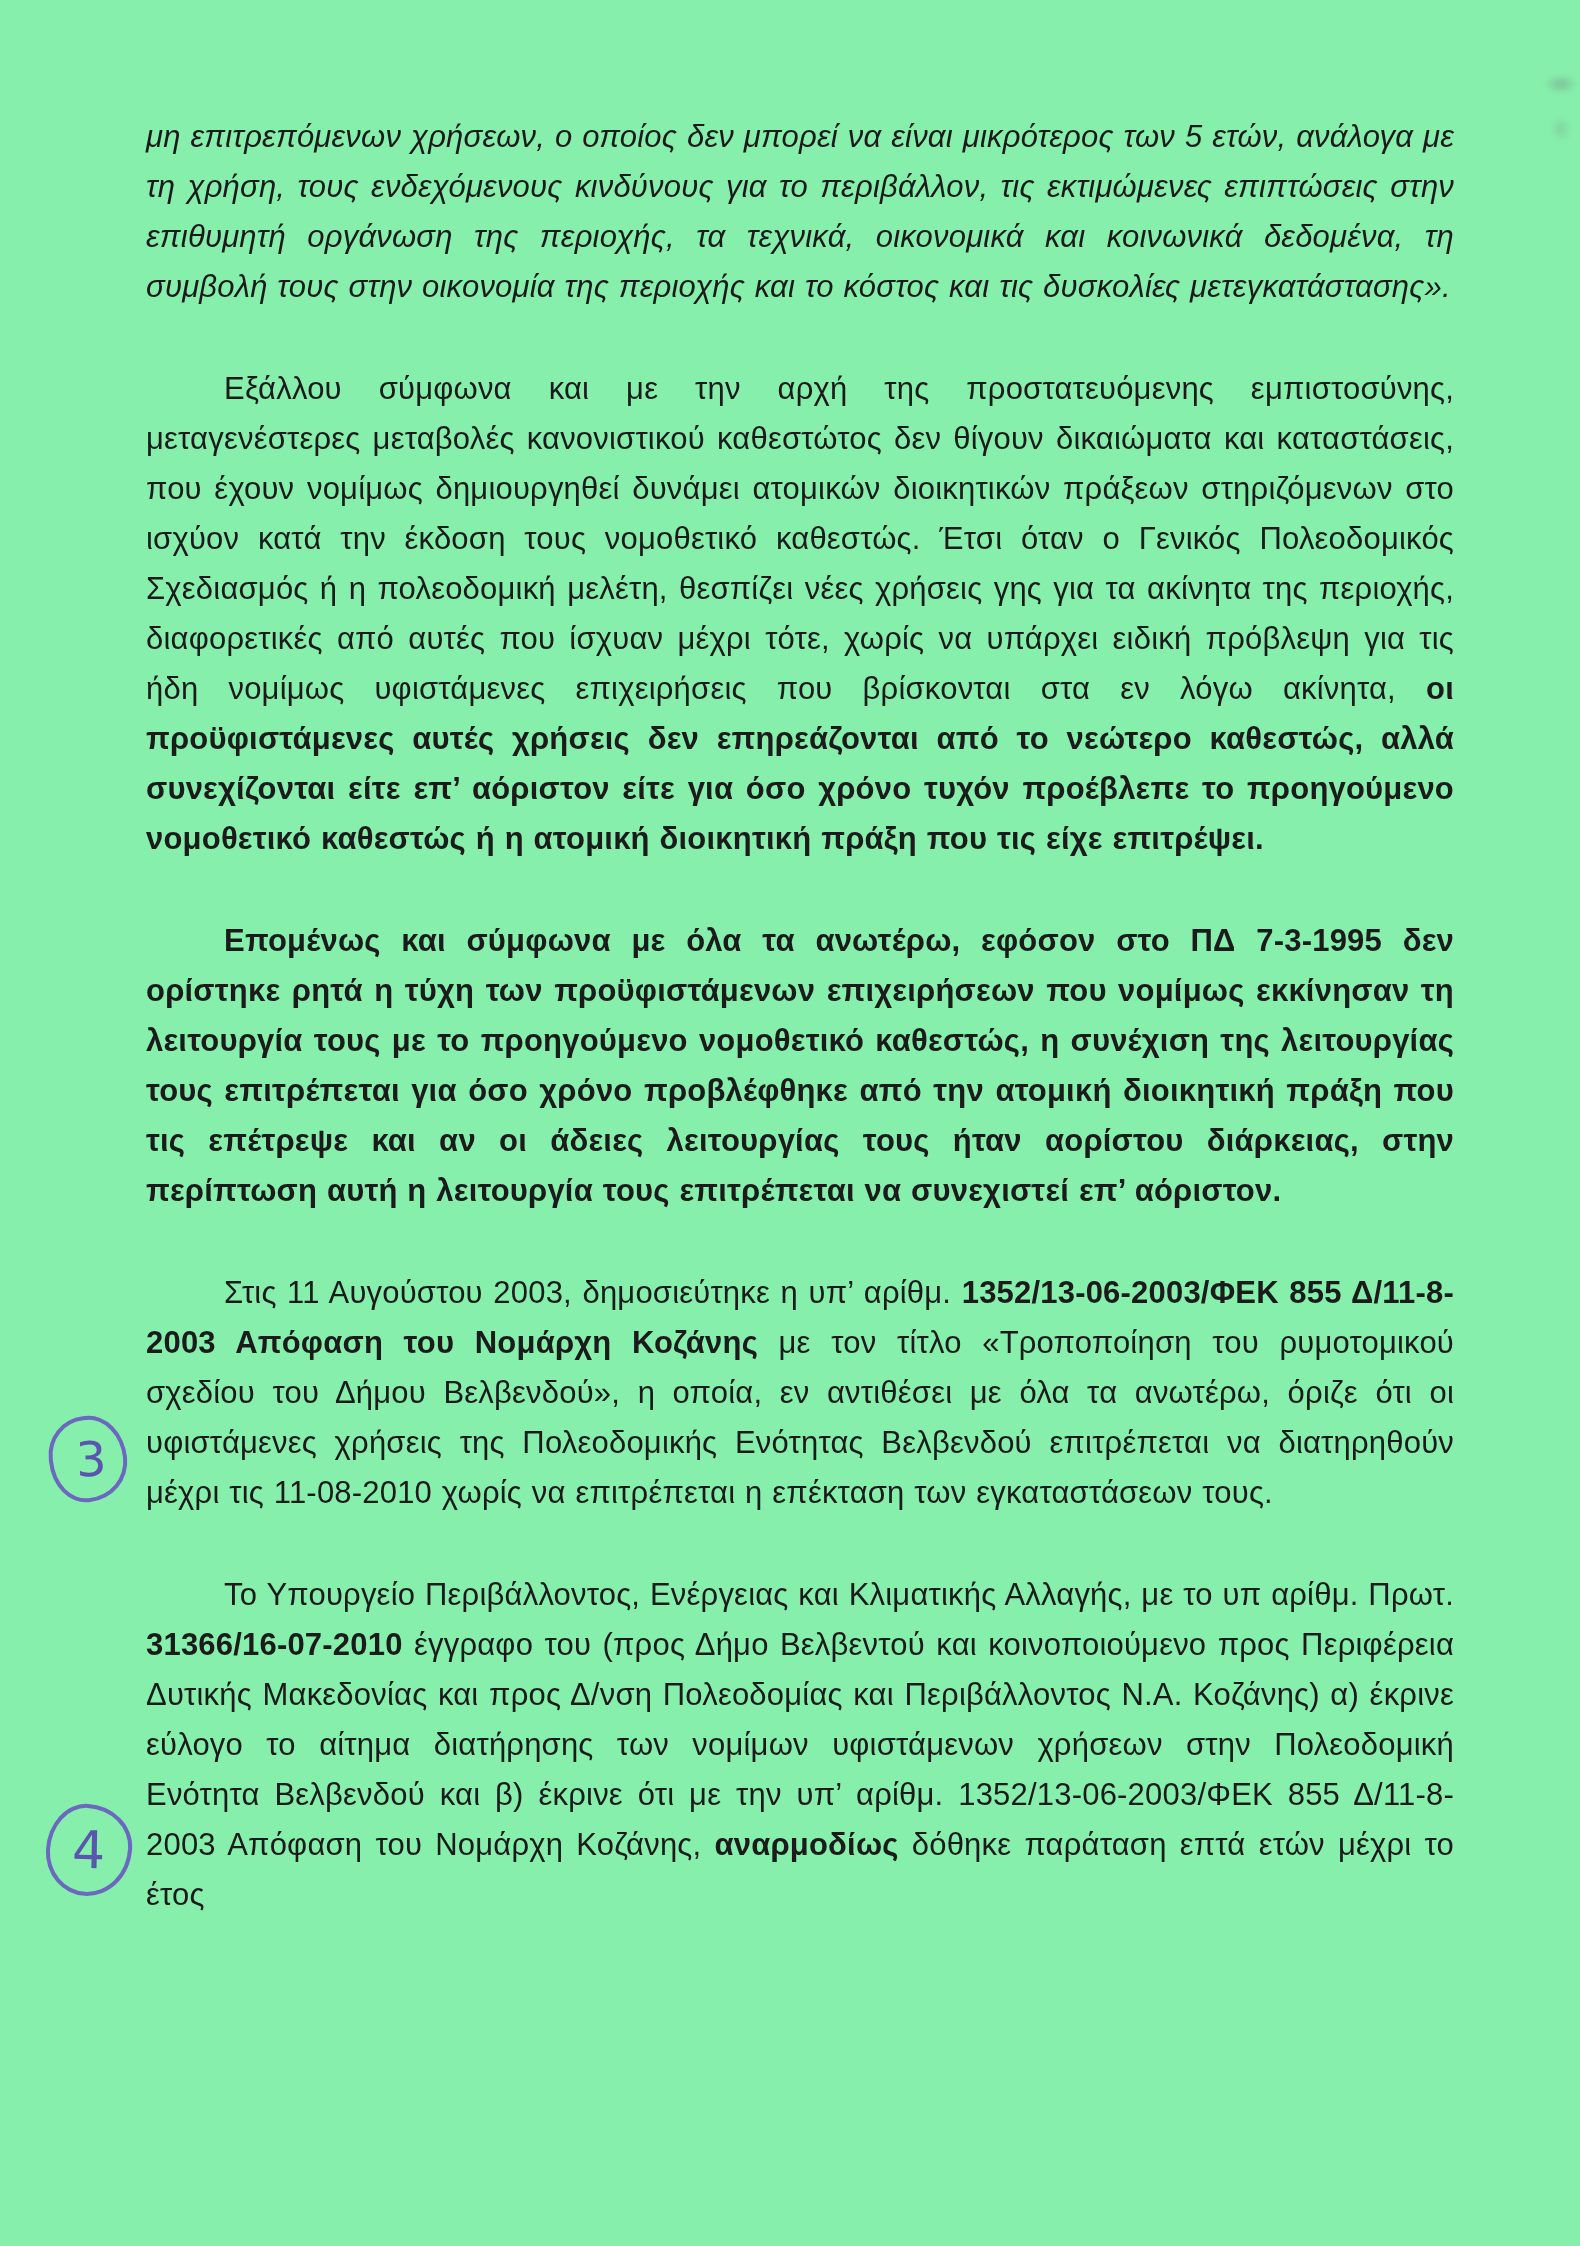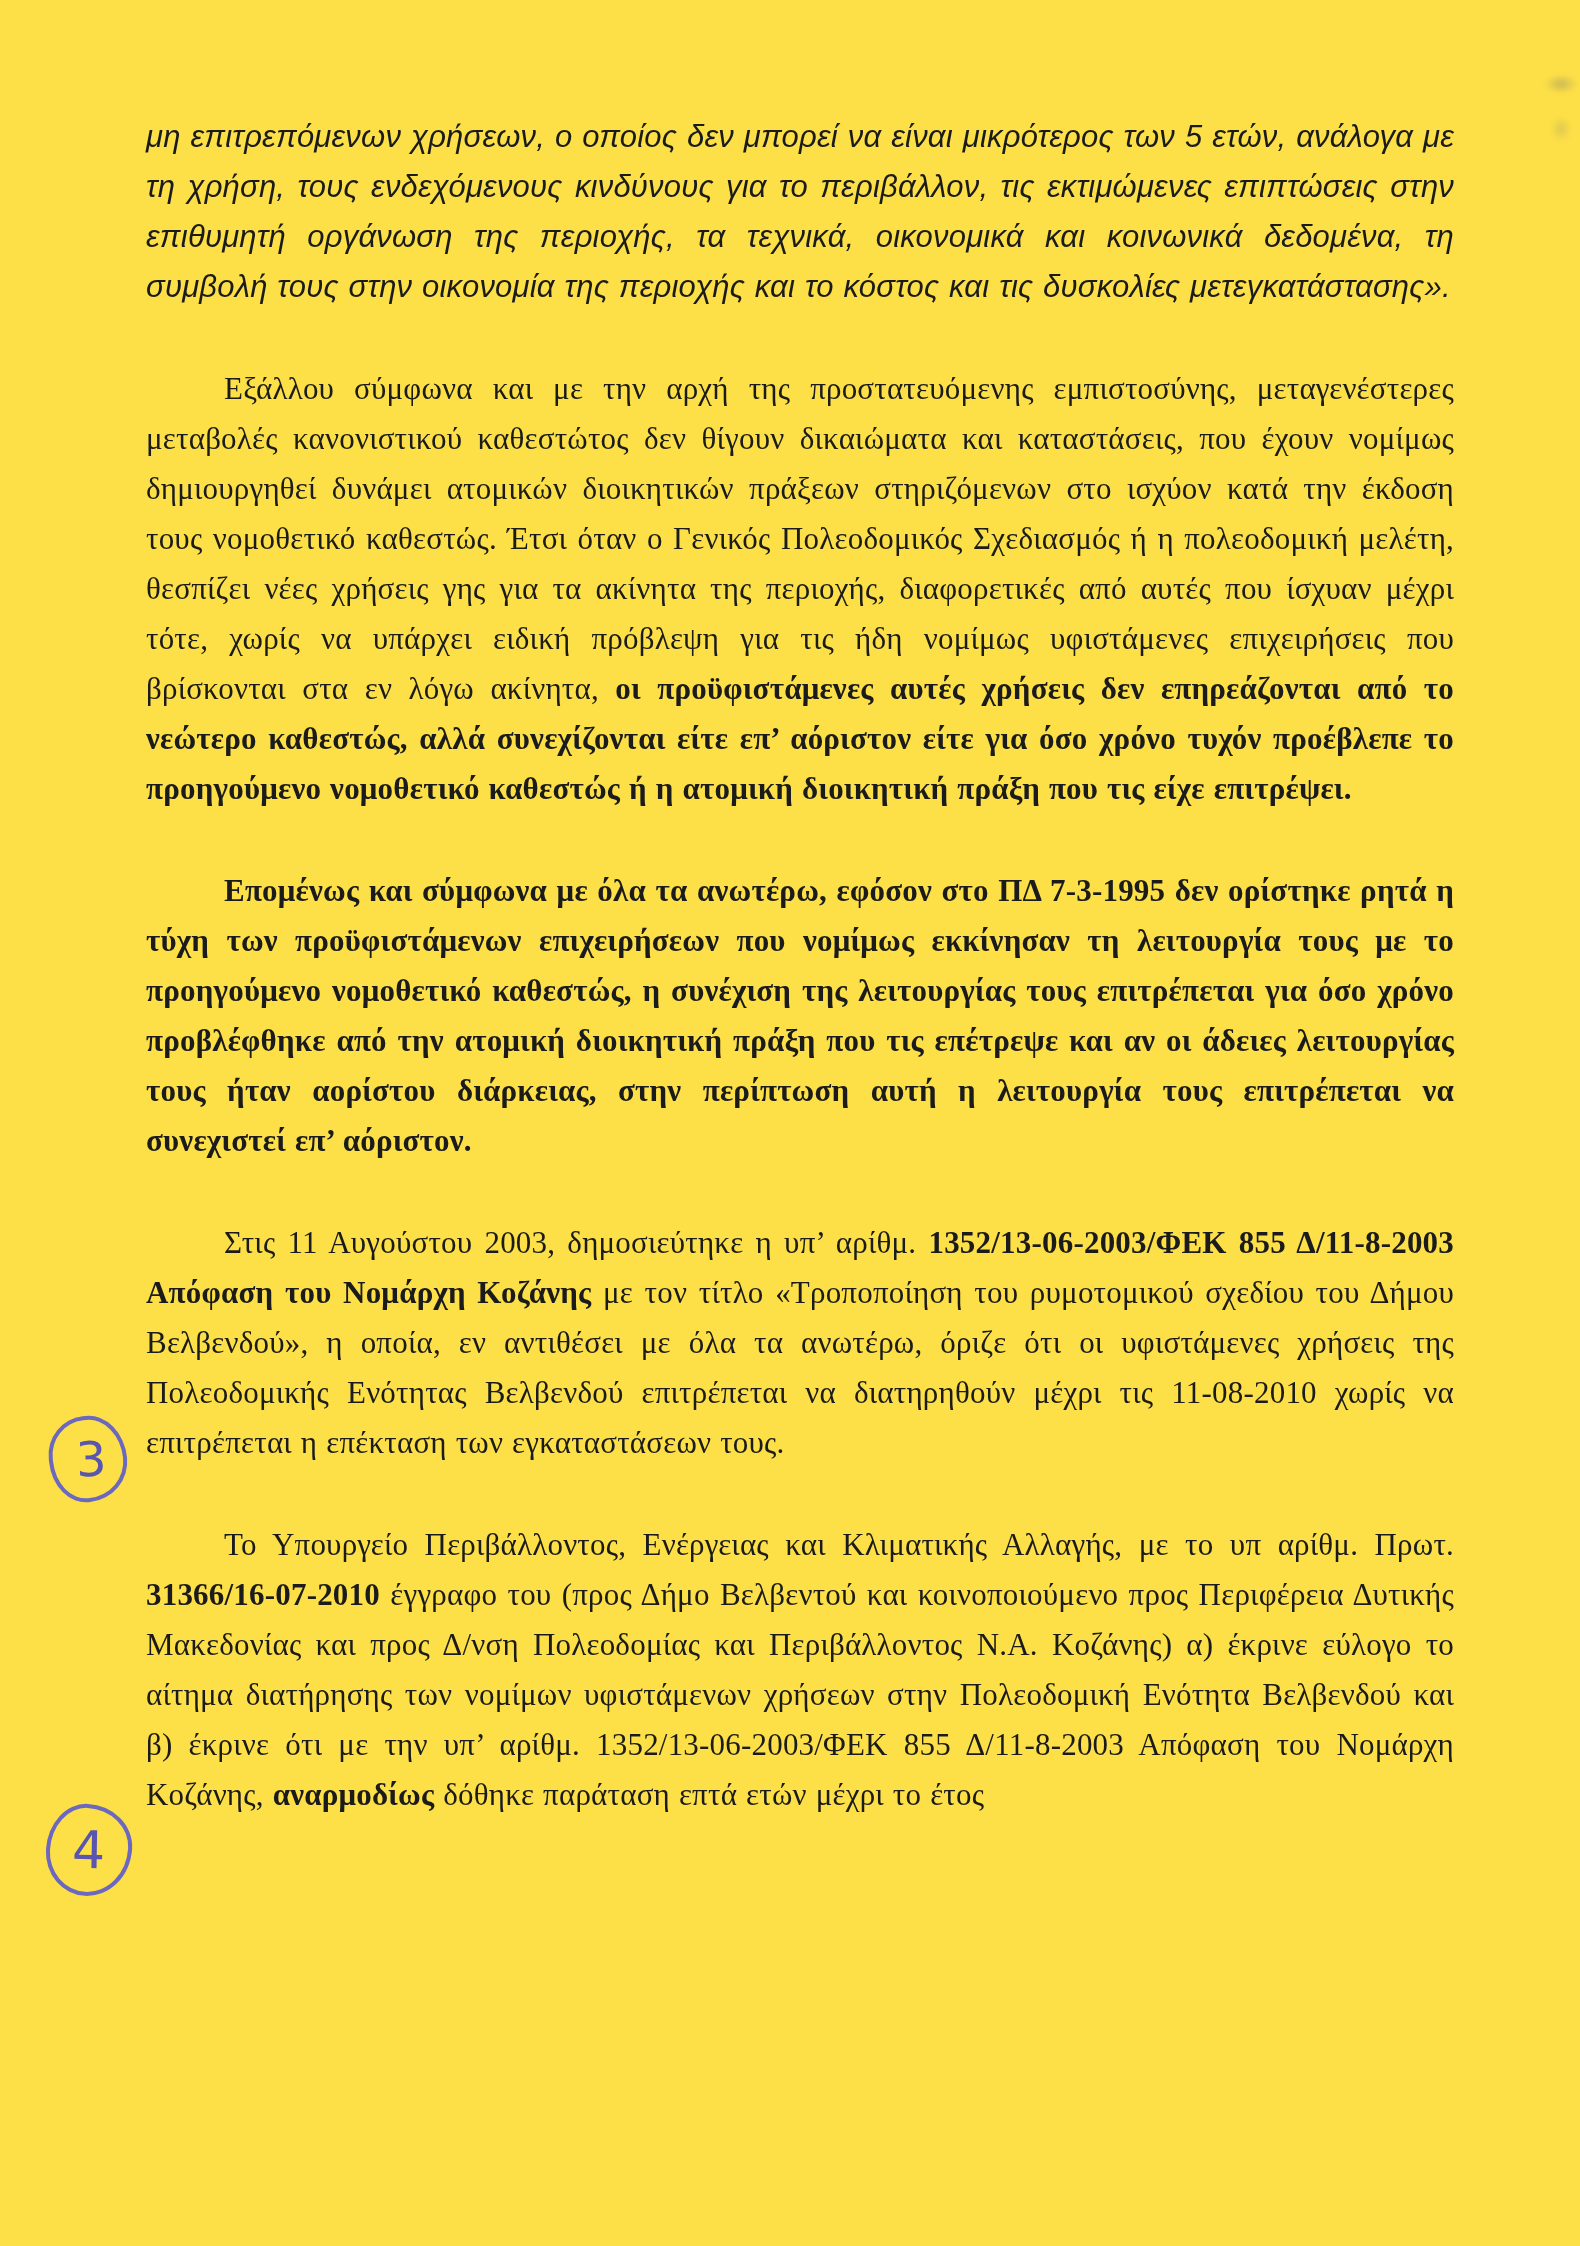--- a/index.html
+++ b/index.html
@@ -5,36 +5,36 @@
   html, body { margin: 0; padding: 0; }
   body {
     width: 1580px; height: 2246px;
     background: #ffffff;
     overflow: hidden;
     position: relative;
     font-family: "Liberation Sans", "DejaVu Sans", sans-serif;
   }
   .page {
     position: absolute; inset: 0;
-    background: #fde047;
+    background: #86efac;
     color: #1b1b1b;
   }
   .content {
     position: absolute;
     left: 146px; top: 112px;
     width: 1308px;
     font-size: 31px;
     line-height: 50px;
     letter-spacing: 0.2px;
     text-align: justify;
     word-spacing: 1px;
   }
   .para { margin: 0 0 52px 0; }
   .para:last-child { margin-bottom: 16px; }
-  .indent { text-indent: 78px; font-family: Liberation Serif, serif; }
+  .indent { text-indent: 78px; }
   .italic { font-style: italic; }
   .bold, .b { font-weight: bold; }
 
   .annotation {
     position: absolute;
     display: flex; align-items: center; justify-content: center;
     color: #5a55ae;
     border: 4px solid #6c68bf;
     box-sizing: border-box;
     background: transparent;

